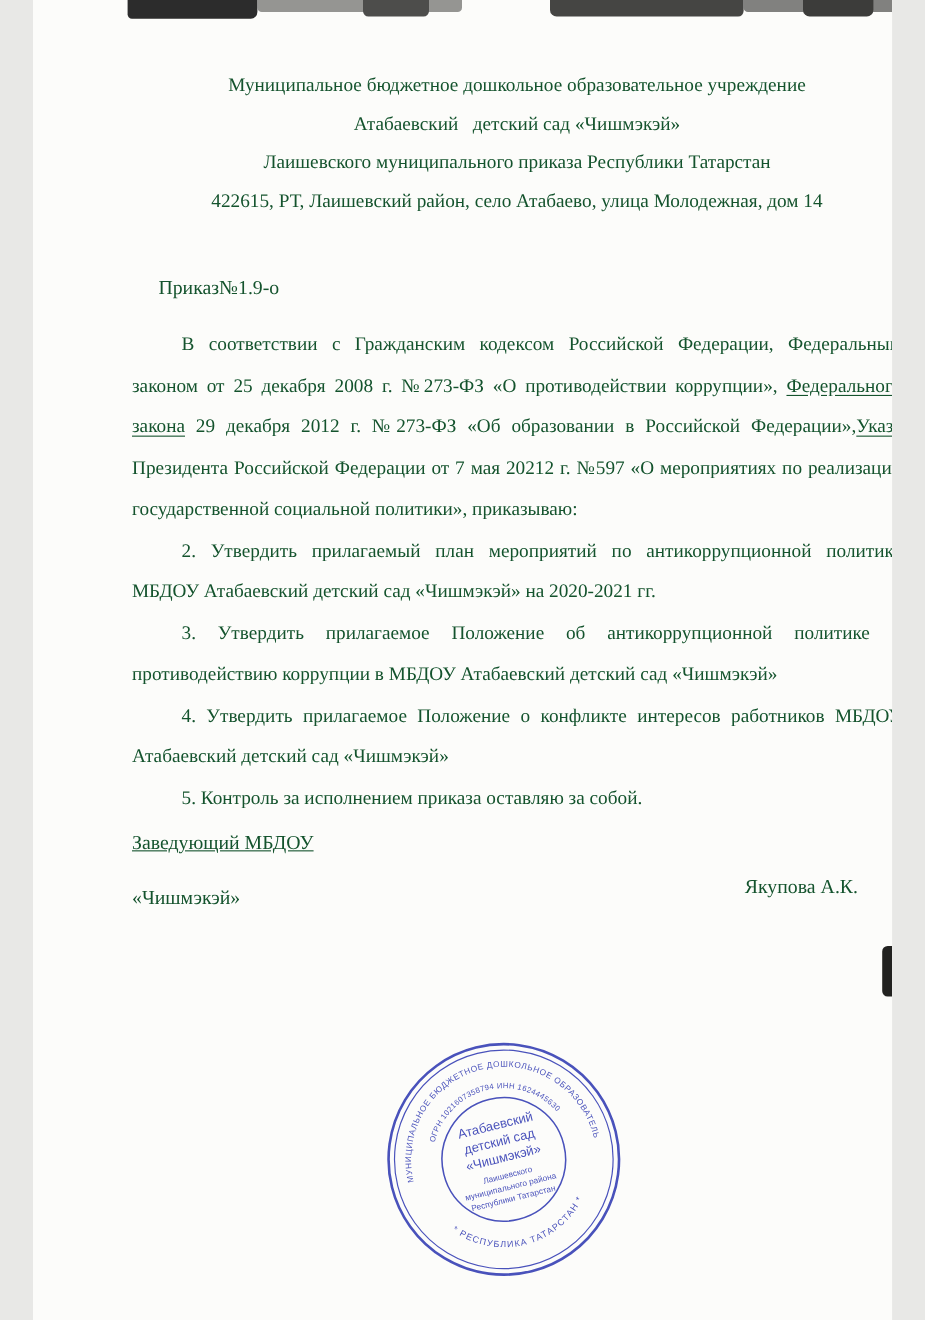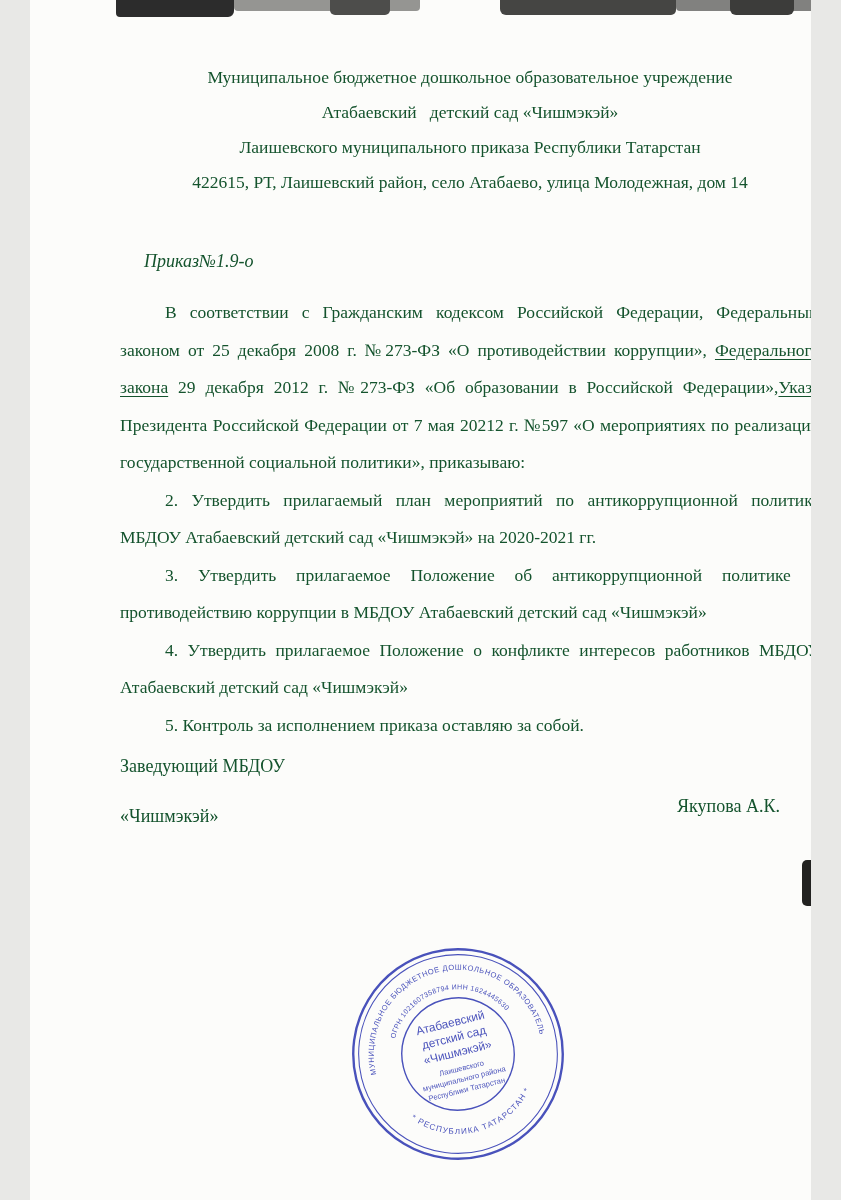--- a/index.html
+++ b/index.html
@@ -4,28 +4,28 @@
 <style>
   html,body{margin:0;padding:0;background:#e8e8e6;}
   .page{
     position:relative;width:781px;height:1200px;margin:0 auto;
     background:#fcfcfa;overflow:hidden;
     font-family:"Liberation Serif", serif;color:#14532d;
   }
   .content{position:absolute;left:90px;top:60px;width:700px;}
   .doc-header{ text-align:center;font-size:17.5px;line-height:35px;}
   .doc-header .hline{white-space:pre-wrap;}
-  .order-line{display:flex;margin-top:42px;font-size:18px;line-height:38px;padding-left:24px;font-style:italic;}
+  .order-line{display:flex;margin-top:42px;font-size:18px;line-height:38px;padding-left:24px;}
   .order-date{margin-left:auto;margin-right:116px;white-space:pre-wrap;}
   .order-title{font-weight:bold;font-size:18px;line-height:38px;padding-left:72px;margin-top:4px;}
   .para{font-size:17.5px;line-height:37.5px;text-align:justify;text-indent:45px;margin:0;}
   .preamble{margin-top:14px;}
   .uref{text-decoration:underline;text-underline-offset:3px;}
   .sign{position:relative;margin-top:12px;height:120px;font-size:18px;}
-  .sign-l1{position:absolute;left:0;top:0;}
+  .sign-l1{position:absolute;left:0;top:0;text-decoration:underline;}
   .sign-l2{position:absolute;left:0;top:50px;}
   .sign-name{position:absolute;right:40px;top:40px;}
   
   .stamp{
     position:absolute;left:320px;top:946px;width:216px;height:216px;
     transform:rotate(-14deg);opacity:.85;mix-blend-mode:multiply;
   }
   .stamp svg{display:block;width:100%;height:100%;}
   
   .artifact{position:absolute;background:#3a3a3a;}

